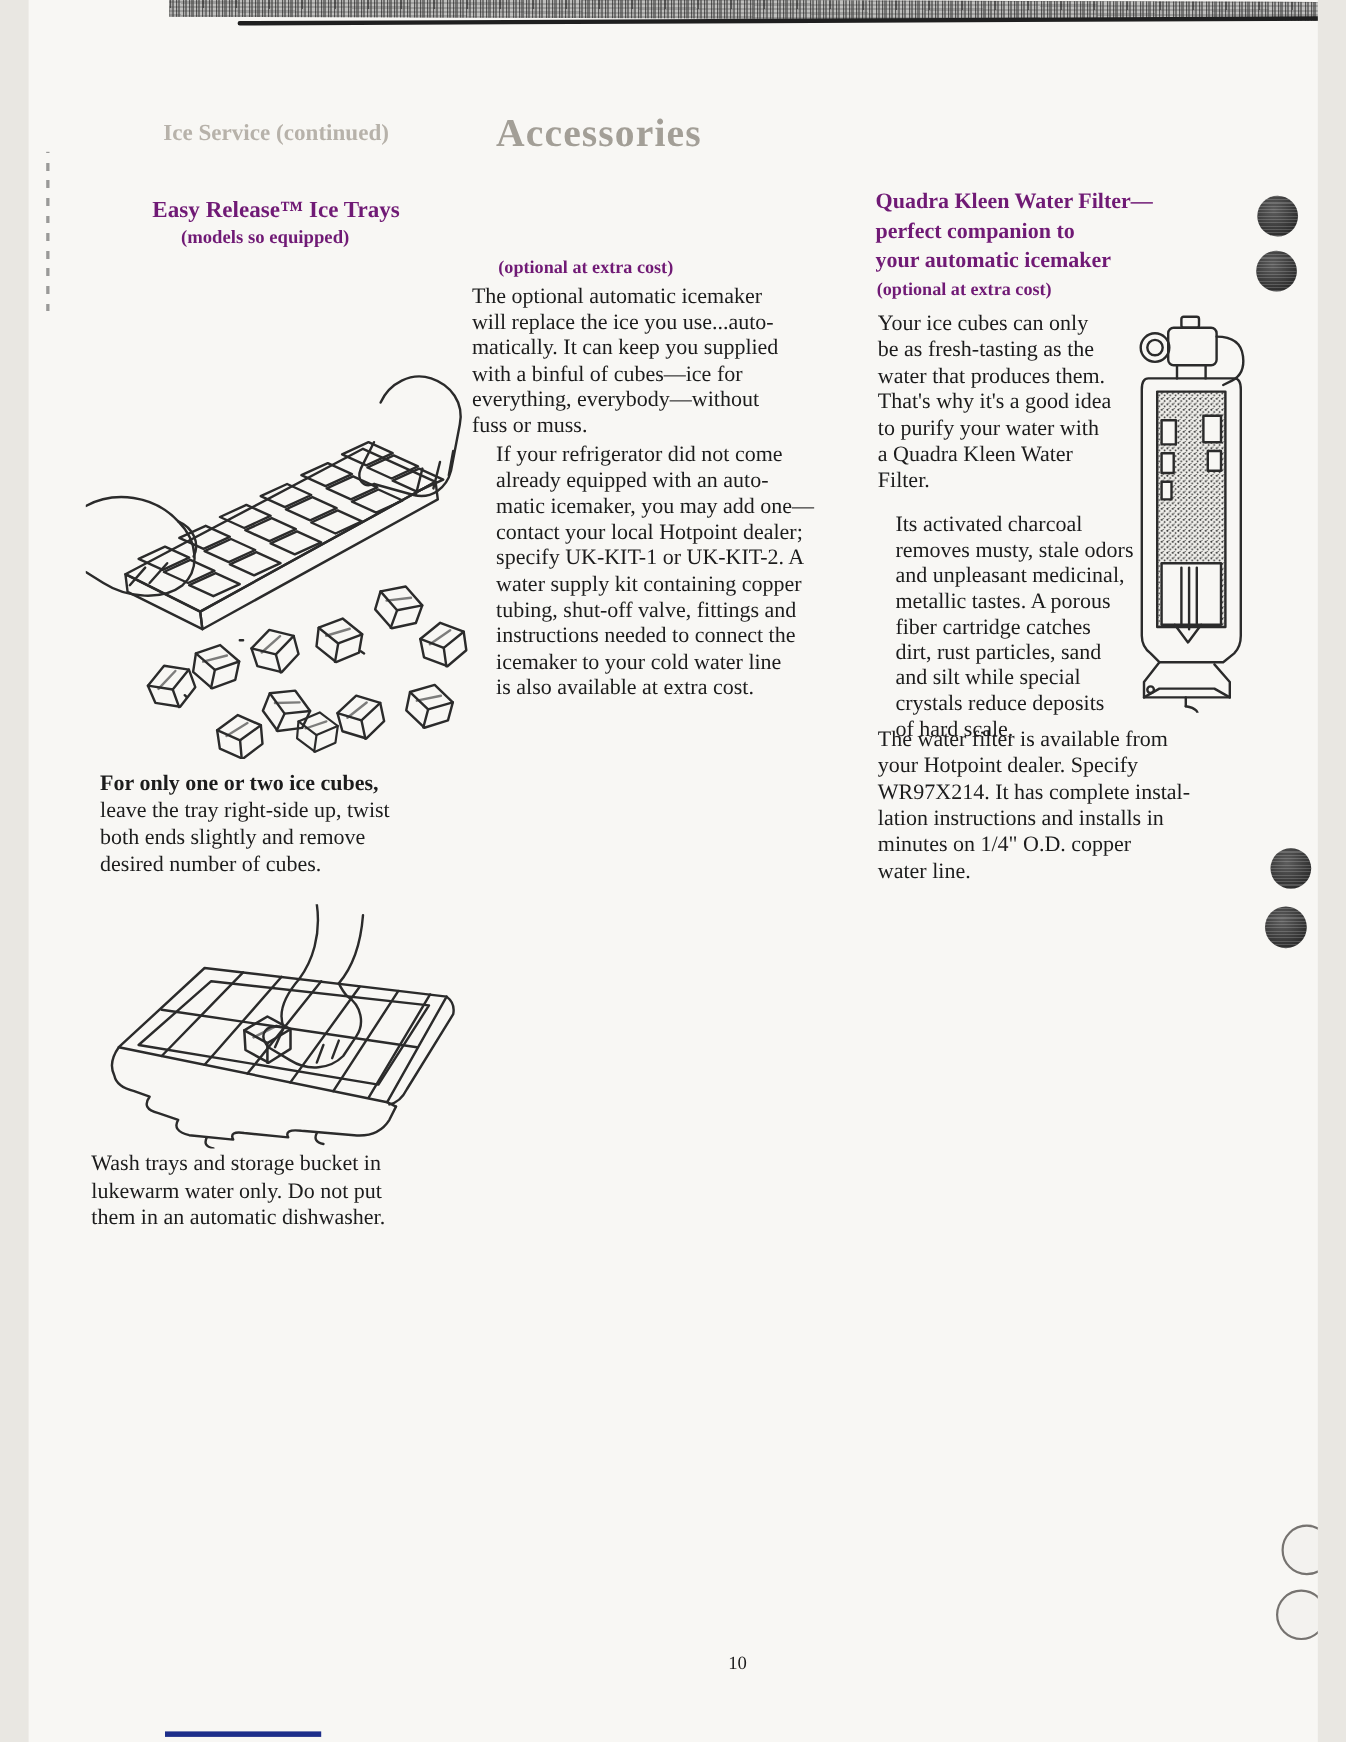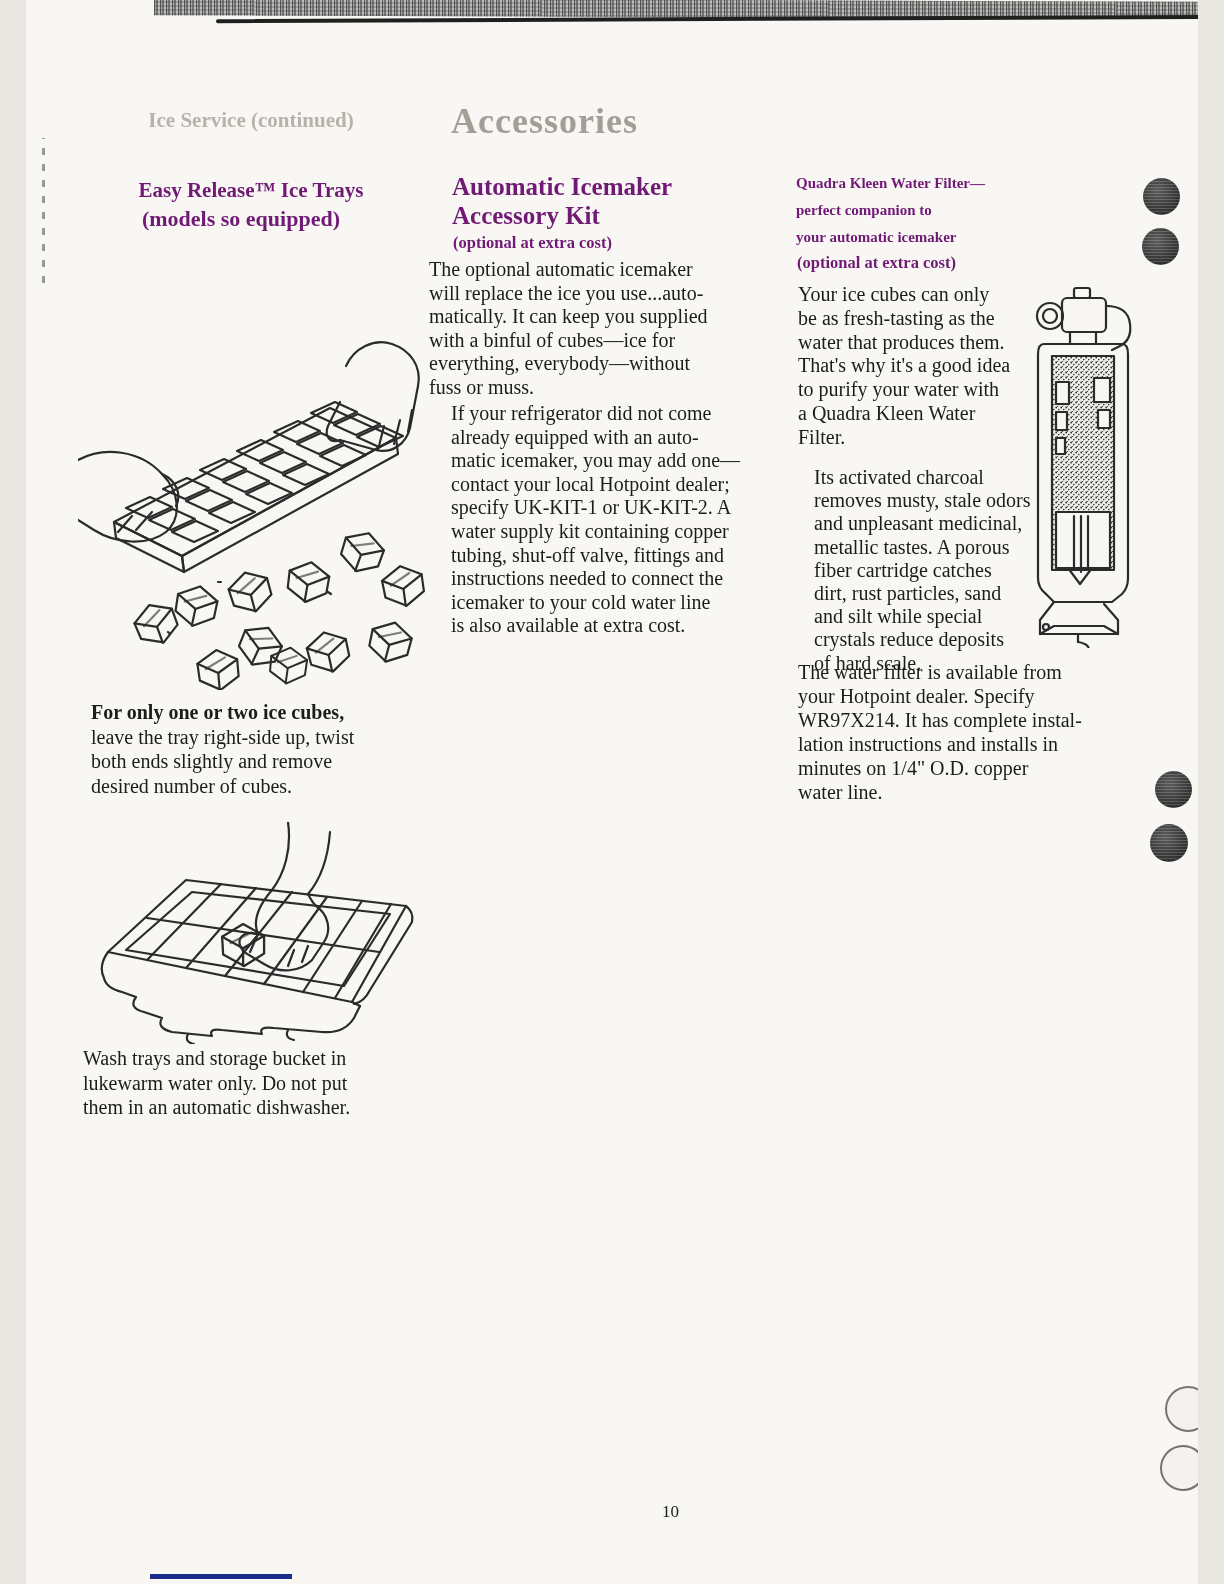--- a/index.html
+++ b/index.html
@@ -31,25 +31,25 @@
   .blue-line{left:124px;top:1574px;width:142px;height:5px;background:#1d2e8a;}
   
   .body-text{font-size:20px;line-height:24.5px;}
   .mid-text{font-size:20px;line-height:23.6px;}
   .lines{white-space:pre-line;}
   .lead{font-weight:bold;}
   .faded{color:#701a75;filter:blur(.45px);}
   .vfaded{color:#b7b2aa;filter:blur(.7px);}
   .h-continued{font-size:21px;font-weight:bold;text-align:center;}
   .h-tray{font-size:21px;font-weight:bold;text-align:center;}
-  .h-tray-sub{font-size:22px;font-weight:bold;text-align:center;}
+  .h-tray-sub{font-size:17px;font-weight:bold;text-align:center;}
   .h-accessories{font-size:36px;font-weight:bold;letter-spacing:1px;color:#a39f97;filter:blur(.6px);}
   .h-kit{font-size:25px;font-weight:bold;line-height:29px;}
   .h-sub{font-size:16.5px;font-weight:bold;}
-  .h-filter{font-size:15px;font-weight:bold;line-height:27px;}
+  .h-filter{font-size:20px;font-weight:bold;line-height:27px;}
   .pagenum{font-size:17px;}
   svg{display:block;}
   .ill{stroke:#2b2b2b;stroke-width:2.2;fill:none;stroke-linecap:round;stroke-linejoin:round;}
 </style>
 </head>
 <body>
 
 <div class="page">
 
   <div class="ab top-noise"></div>
@@ -170,22 +170,20 @@
       <path d="M196 144 L202 128"></path>
       <path d="M210 140 L216 124"></path>
     </g>
   </svg>
 
   <p class="ab body-text lines" style="left:57px;top:1046px;width:330px;margin:0;">Wash trays and storage bucket in
 lukewarm water only. Do not put
 them in an automatic dishwasher.</p>
 
   <div class="ab h-accessories" style="left:425px;top:100px;">Accessories</div>
-  <div class="ab h-kit faded lines" style="left:426px;top:172px;width:320px;">Automatic Icemaker
-Accessory Kit</div>
   <div class="ab h-sub faded" style="left:427px;top:233px;">(optional at extra cost)</div>
 
   <p class="ab mid-text lines" style="left:403px;top:258px;width:330px;margin:0;">The optional automatic icemaker
 will replace the ice you use...auto-
 matically. It can keep you supplied
 with a binful of cubes—ice for
 everything, everybody—without
 fuss or muss.</p>
   <p class="ab mid-text lines" style="left:425px;top:402px;width:335px;margin:0;">If your refrigerator did not come
 already equipped with an auto-

